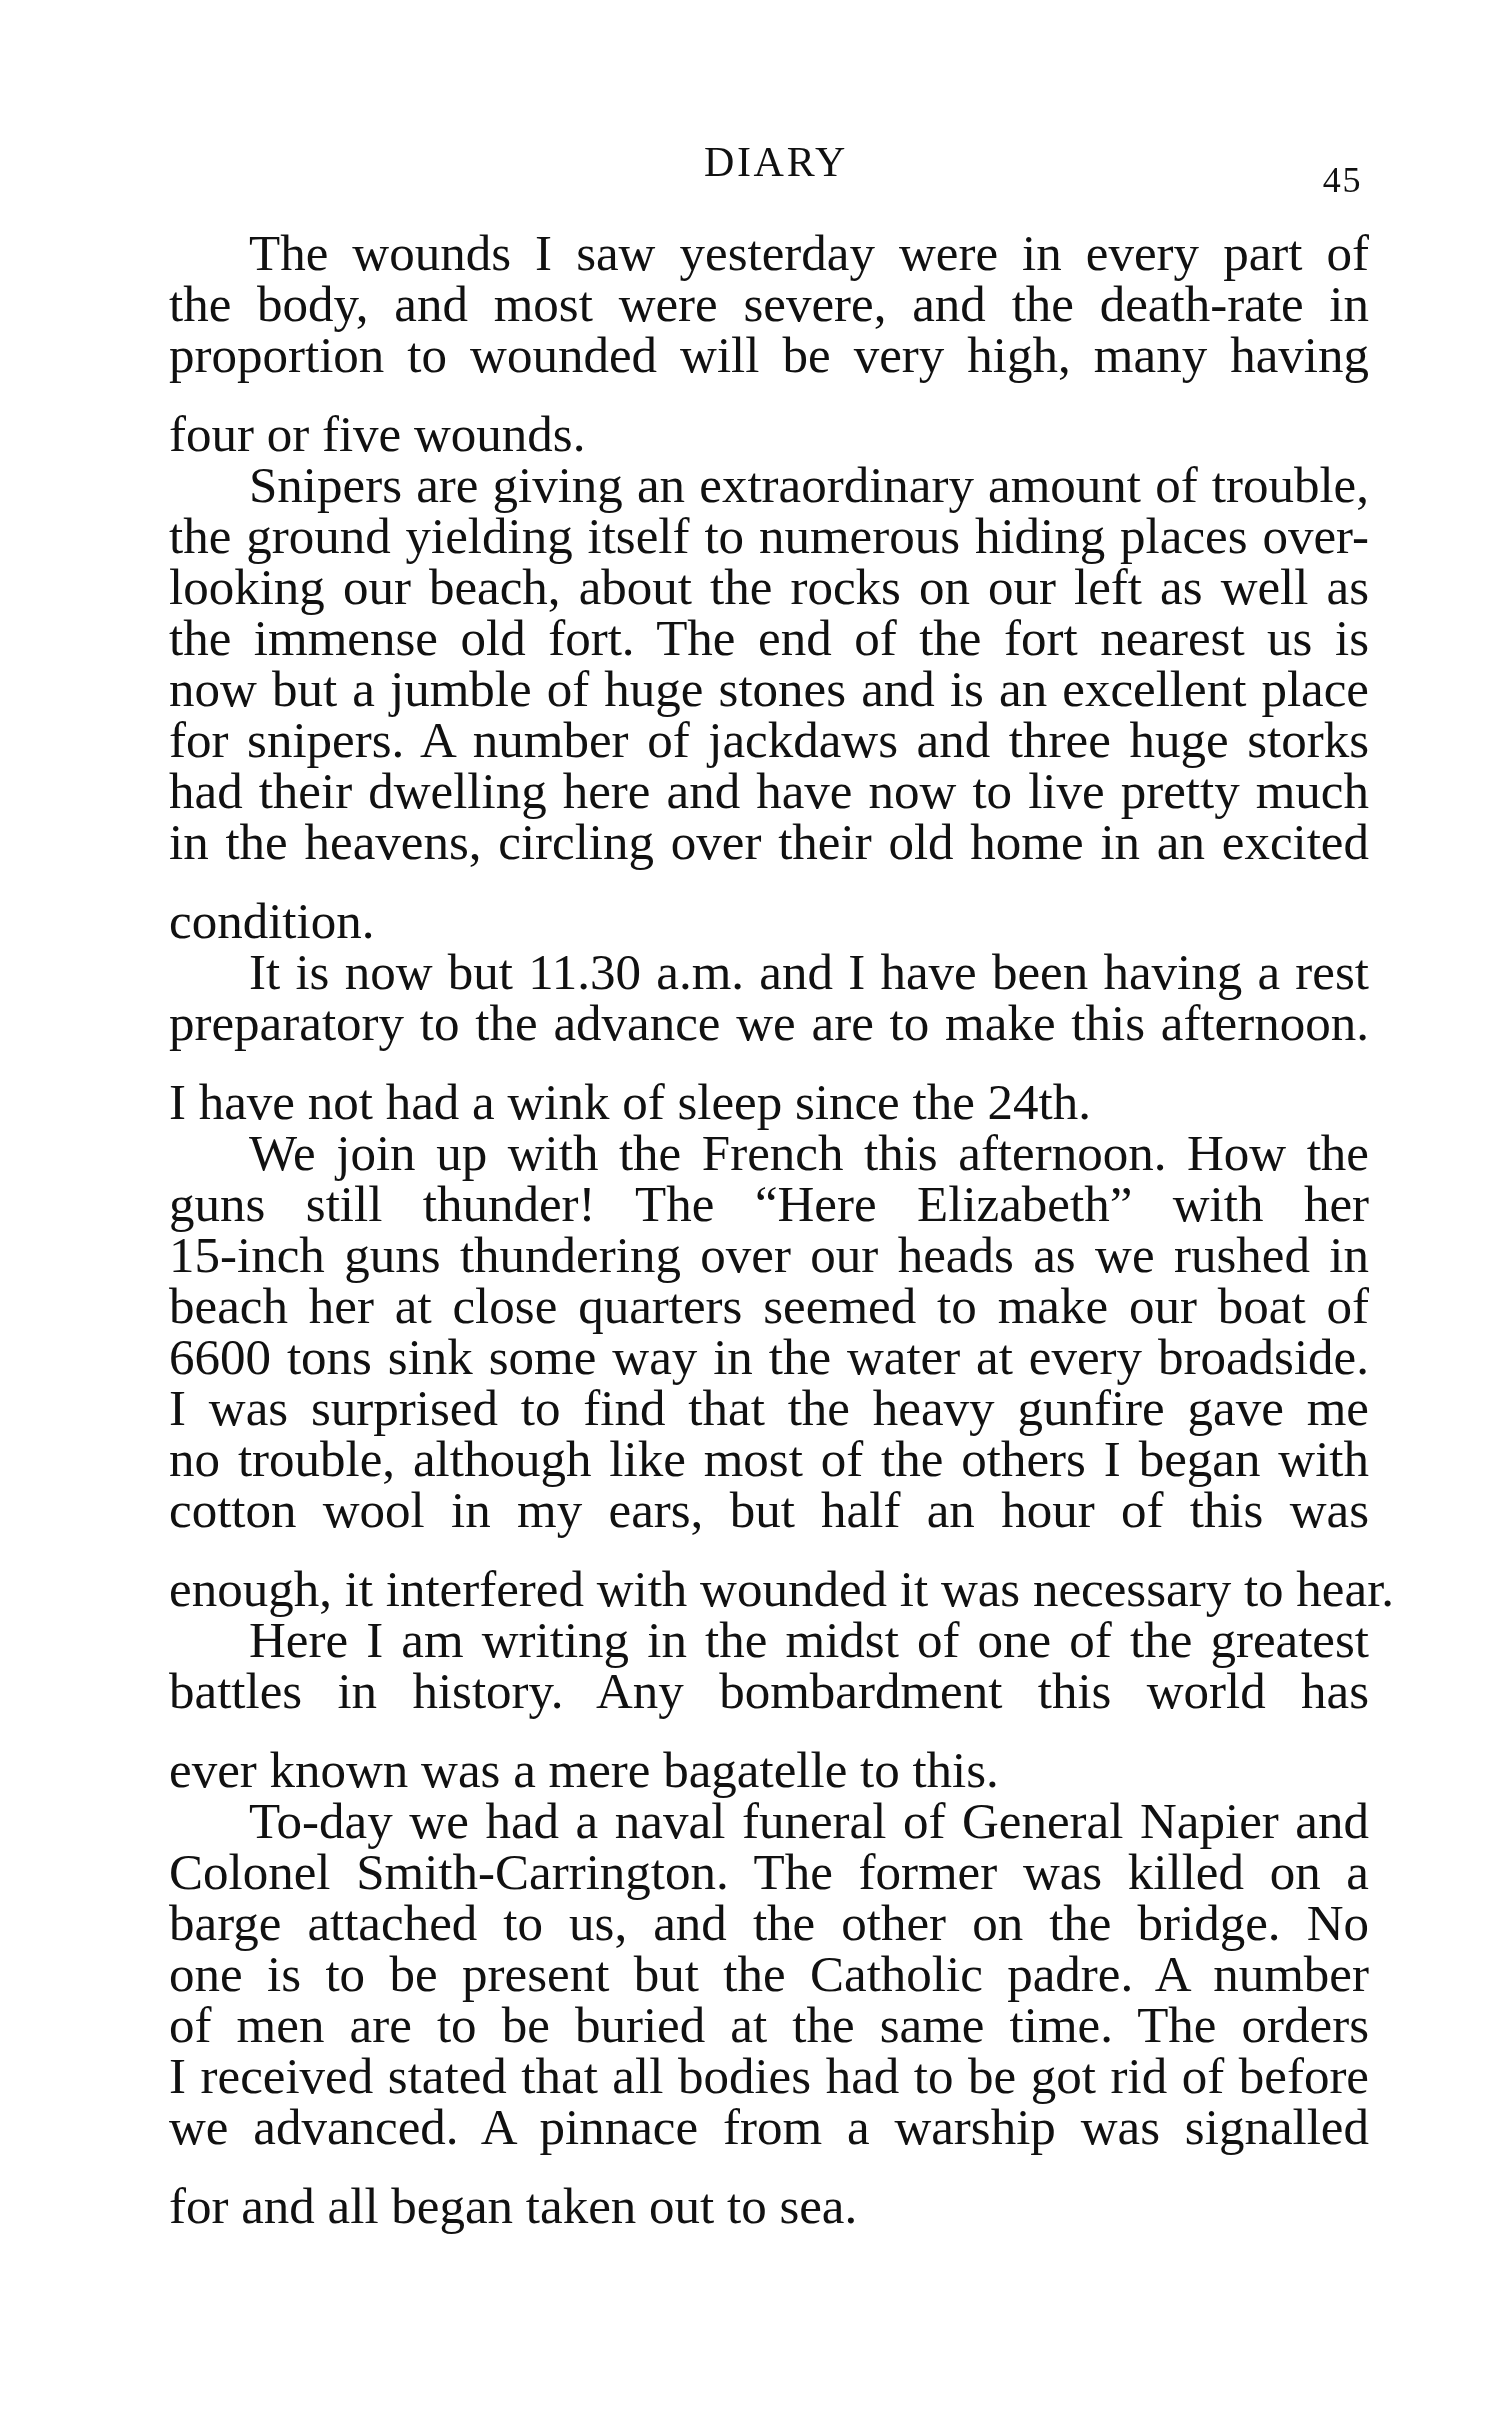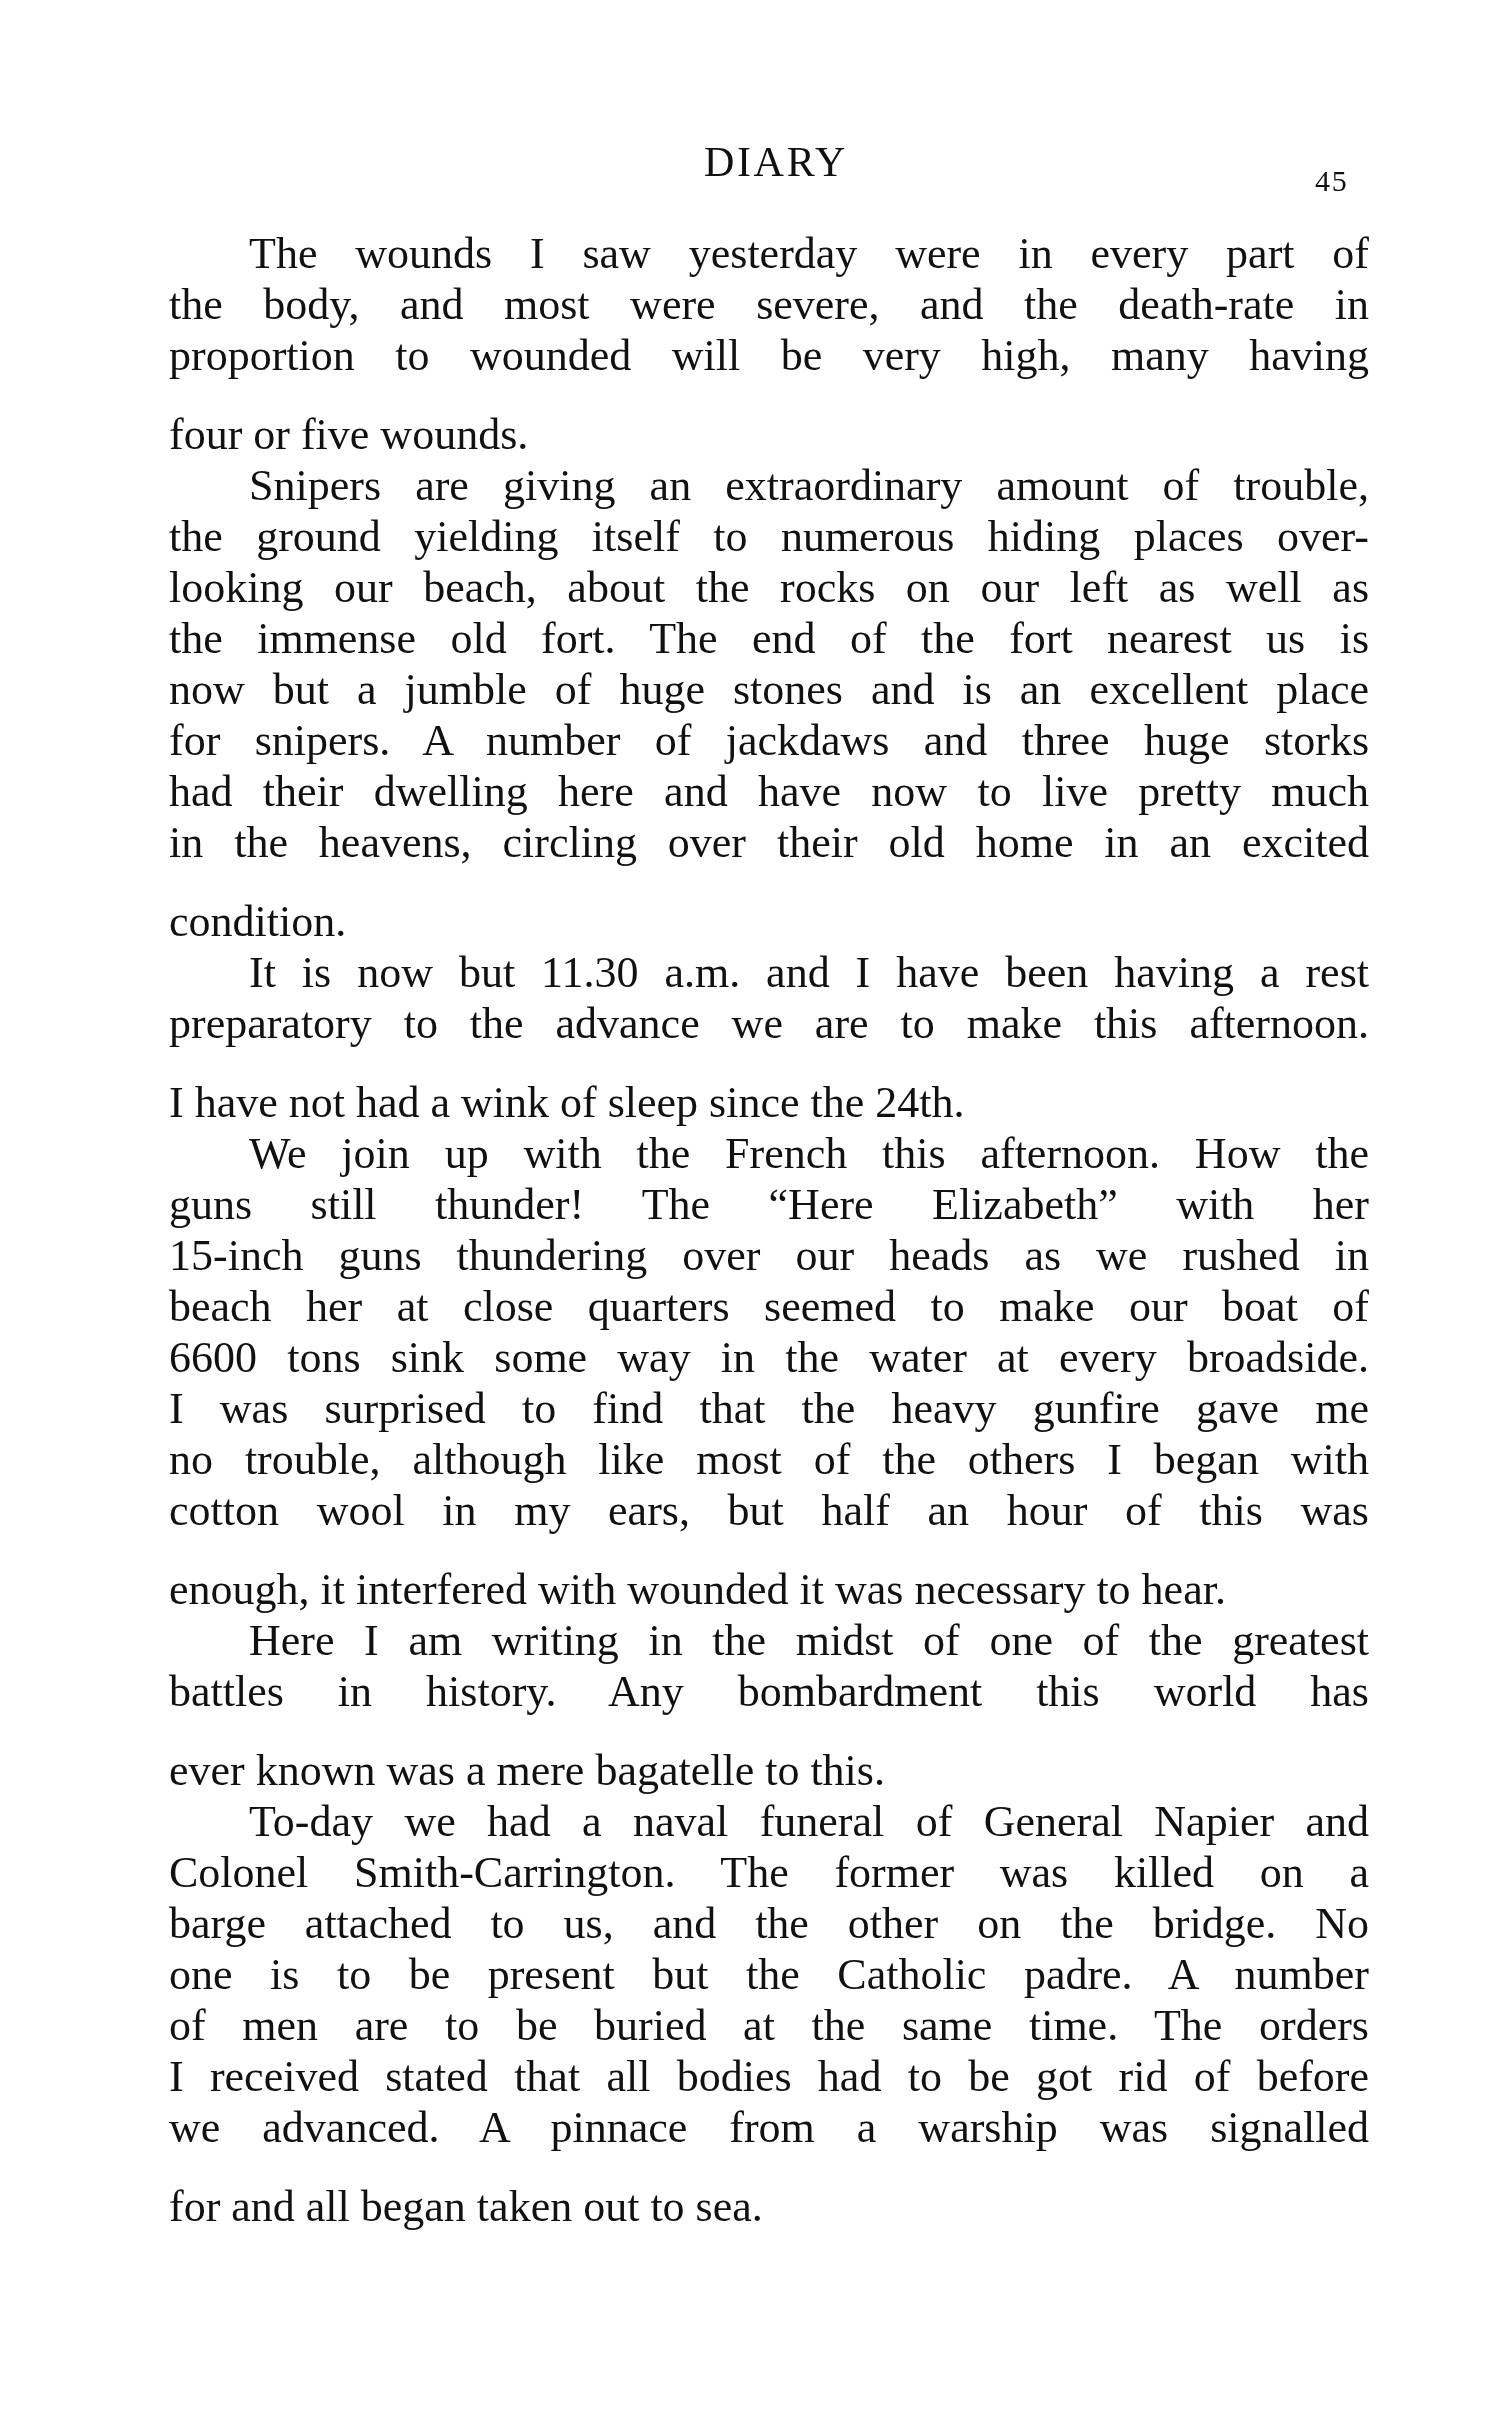--- a/index.html
+++ b/index.html
@@ -20,31 +20,31 @@
     text-align: center;
     font-size: 42px;
     letter-spacing: 2.7px;
     line-height: 55px;
   }
   .folio {
     position: absolute;
     left: 1315px;
     top: 153px;
     width: 55px;
-    text-align: left;
-    font-size: 30px;
+    text-align: center;
+    font-size: 36px;
     letter-spacing: 1.8px;
     line-height: 55px;
   }
   .body-text {
     position: absolute;
     left: 169px;
     top: 228px;
     width: 1200px;
-    font-size: 44px;
+    font-size: 51px;
     line-height: 51px;
   }
   .line {
     display: block;
     height: 51px;
     white-space: nowrap;
     text-align: justify;
     text-align-last: justify;
   }
   .line.indent { padding-left: 80px; }

